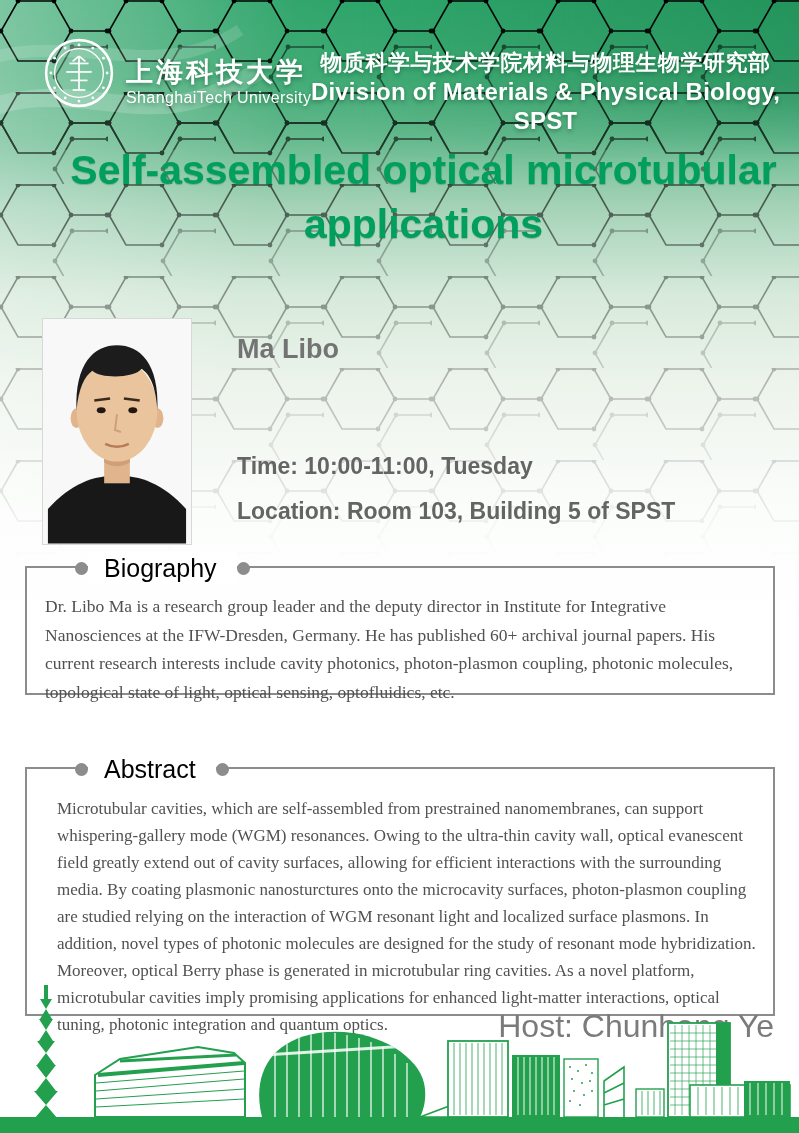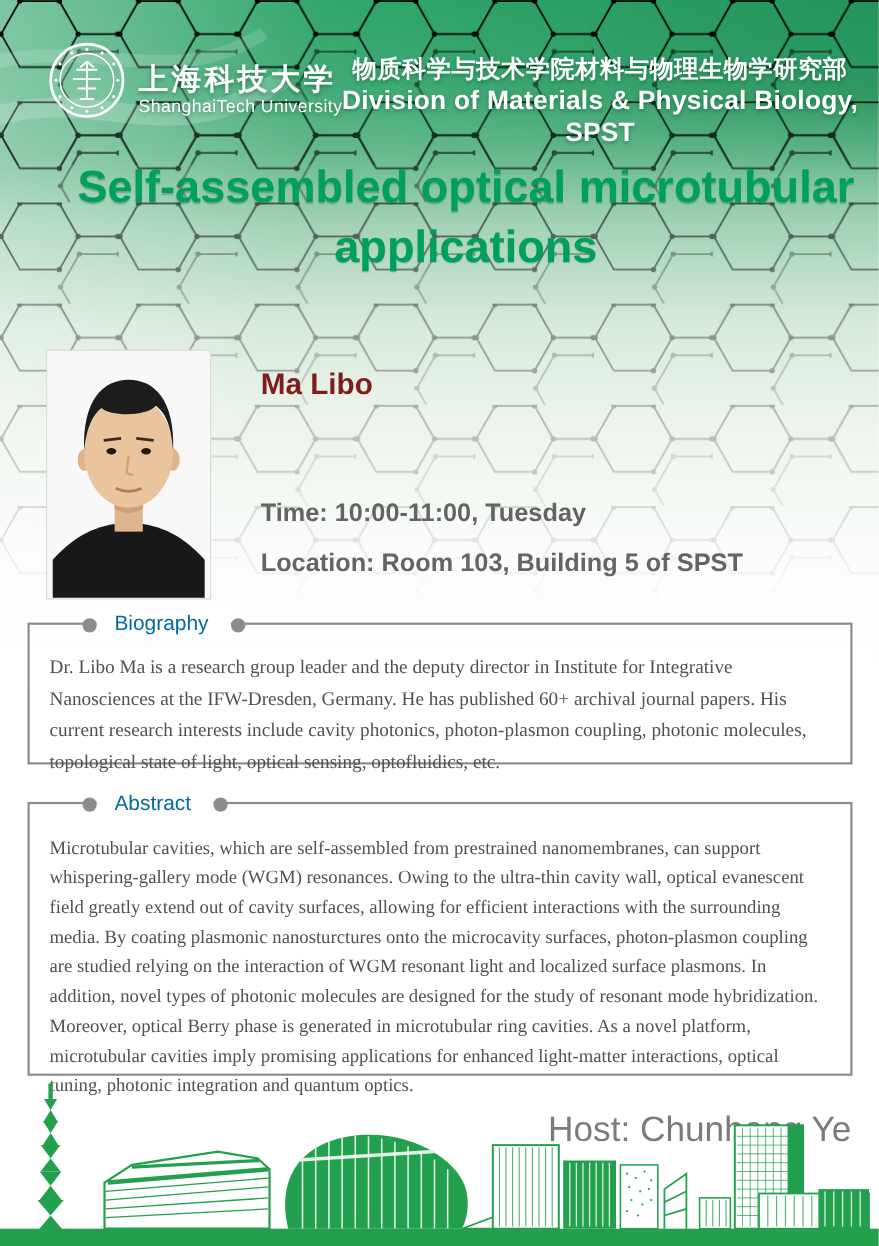--- a/index.html
+++ b/index.html
@@ -36,39 +36,39 @@
   .title{
     position:absolute;top:143px;left:0;width:799px;text-align:center;
     color:#009f5d;font-weight:bold;font-size:41px;line-height:54px;
     text-shadow:0 1px 1px rgba(0,60,35,0.25);
   }
   
   .photo{
     position:absolute;top:318px;left:42px;width:150px;height:227px;
     background:#f8f8f8;border:1px solid #d8d8d8;box-sizing:border-box;overflow:hidden;
   }
-  .speaker-name{position:absolute;top:334px;left:237px;font-size:27px;font-weight:bold;color:#7f1d1d;text-align:right;}
+  .speaker-name{position:absolute;top:334px;left:237px;font-size:27px;font-weight:bold;color:#737373;text-align:right;}
   .speaker-line{position:absolute;left:237px;font-size:23px;font-weight:bold;color:#646464;}
   .line-date{top:408px;}
   .line-time{top:453px;}
   .line-location{top:498px;}
   
   .box{
     position:absolute;left:25px;width:750px;box-sizing:border-box;
     border:2px solid #8c8c8c;background:transparent;
   }
   .box-bio{top:566px;height:129px;}
-  .box-abs{top:729px;height:249px;}
+  .box-abs{top:767px;height:249px;padding-left:12px;}
   .box-head{
     position:absolute;top:-18px;left:48px;height:36px;
     display:flex;align-items:center;
   }
   .head-dot{width:13px;height:13px;border-radius:50%;background:#8c8c8c;flex:0 0 auto;}
   .head-label{
-    background:#ffffff;color:#0369a1;font-size:19px;
+    background:#ffffff;color:#000000;font-size:25px;
     padding:2px 20px 2px 16px;white-space:nowrap;
   }
   .box-body{
     font-family:"Liberation Serif",serif;color:#515151;
     overflow:hidden;
   }
   .box-bio .box-body{padding:24px 16px 0 18px;font-size:17.5px;line-height:28.5px;}
   .box-abs .box-body{padding:26px 14px 0 18px;font-size:17px;line-height:27px;}
   
   .host{position:absolute;top:1008px;right:25px;font-size:32px;color:#7b7b7b;}

